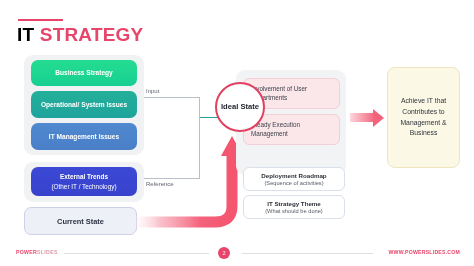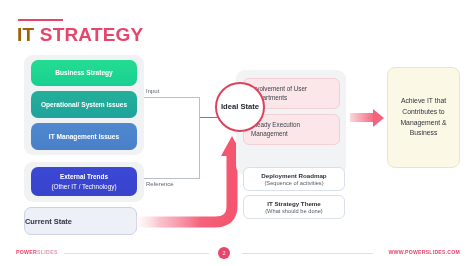--- a/index.html
+++ b/index.html
@@ -6,40 +6,40 @@
   body{
     width:474px;height:266px;overflow:hidden;
     background:#ffffff;
     font-family:"Liberation Sans", sans-serif;
   }
   .slide{position:relative;width:474px;height:266px;background:#fff;}
 
   
   .title-rule{position:absolute;left:18px;top:19px;width:45px;height:2px;background:#e8456b;}
   .title{position:absolute;left:17px;top:24px;font-size:19px;font-weight:bold;letter-spacing:.2px;white-space:nowrap;}
-  .title .it{color:#a16207;}
+  .title .it{color:#000000;}
   .title .strategy{color:#e8456b;}
 
   
   .panel{position:absolute;background:#f1f2f4;border-radius:9px;}
   .panel-a{left:24px;top:55px;width:120px;height:100px;}
   .panel-b{left:24px;top:162px;width:120px;height:40px;}
 
   .lbox{position:absolute;border-radius:7px;display:flex;align-items:center;justify-content:center;
         text-align:center;color:#fff;font-size:6.6px;line-height:1.45;padding:0 6px;box-sizing:border-box;}
   .lbox-1{left:31px;top:60px;width:106px;height:26px;background:linear-gradient(180deg,#24dd91,#18cf92);}
   .lbox-2{left:31px;top:91px;width:106px;height:27px;background:linear-gradient(180deg,#23b099,#1fa39c);}
   .lbox-3{left:31px;top:123px;width:106px;height:27px;background:linear-gradient(180deg,#4f89cf,#4a7fc8);}
   .lbox-4{left:31px;top:167px;width:106px;height:29px;background:linear-gradient(180deg,#3b49d4,#3842cd);font-size:6.4px;}
   .lbox-4 .b{font-weight:bold;}
   .lbox-1 span,.lbox-2 span,.lbox-3 span{font-weight:bold;}
 
   .current-state{position:absolute;left:24px;top:207px;width:113px;height:28px;
       background:#eef0f8;border:1px solid #cdd2e6;border-radius:7px;
-      display:flex;align-items:center;justify-content:flex-start;
+      display:flex;align-items:center;justify-content:center;
       color:#2c3240;font-size:7.4px;font-weight:bold;box-sizing:border-box;}
 
   
   .bracket{position:absolute;left:144px;top:97px;width:56px;height:82px;
      border:1px solid #b9bfc9;border-left:none;box-sizing:border-box;background:transparent;}
   .lbl{position:absolute;color:#5f6570;font-size:6px;}
   .lbl-input{left:146px;top:88px;}
   .lbl-reference{left:146px;top:181px;}
 
   .teal-line{position:absolute;left:200px;top:117px;width:22px;height:1px;background:#2aa49a;}

